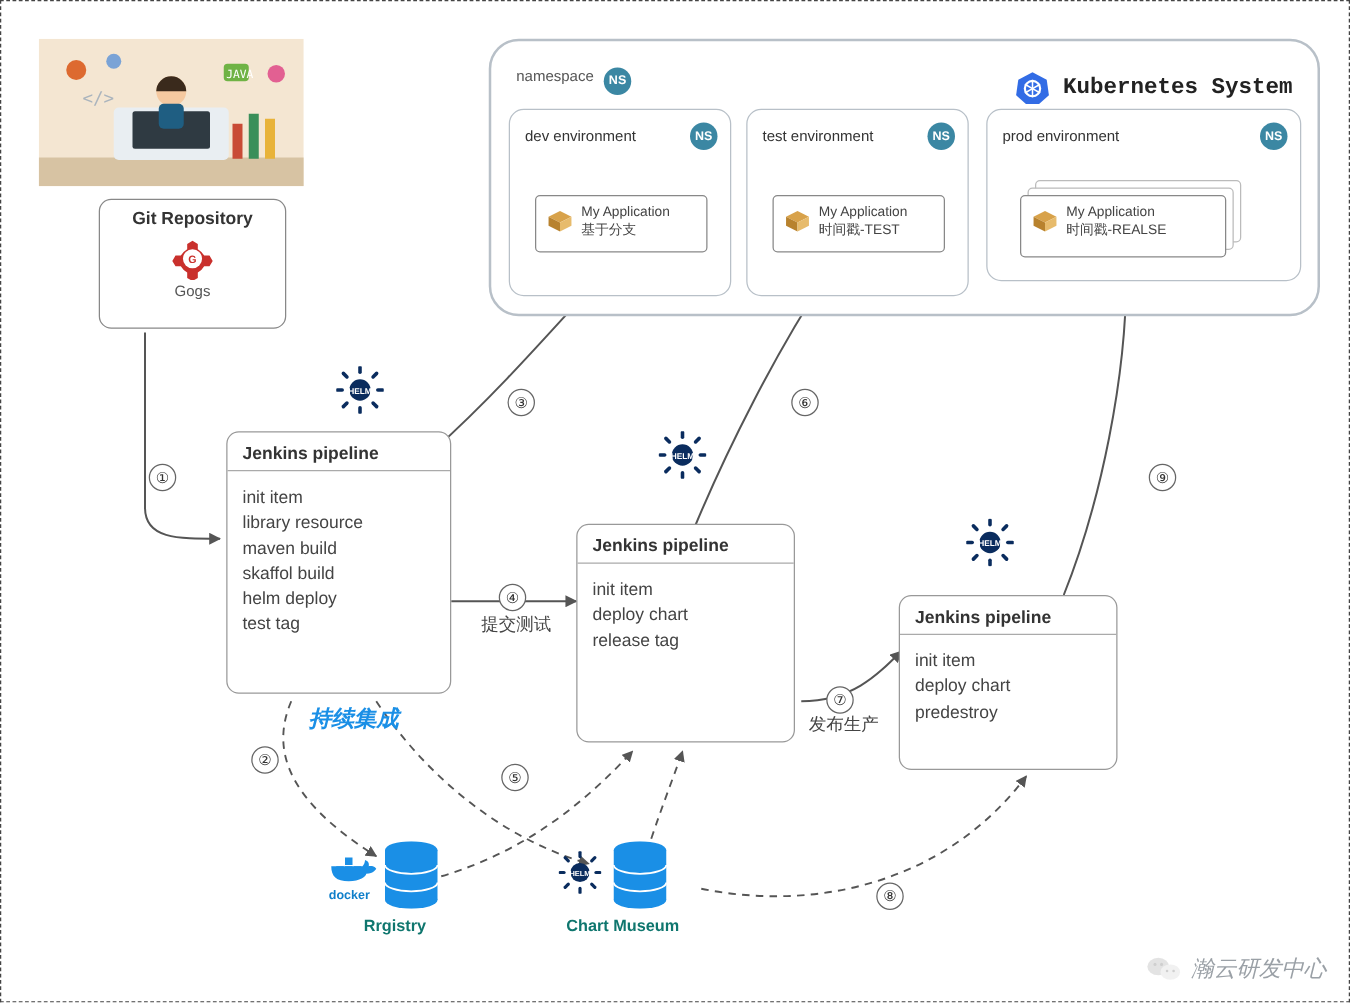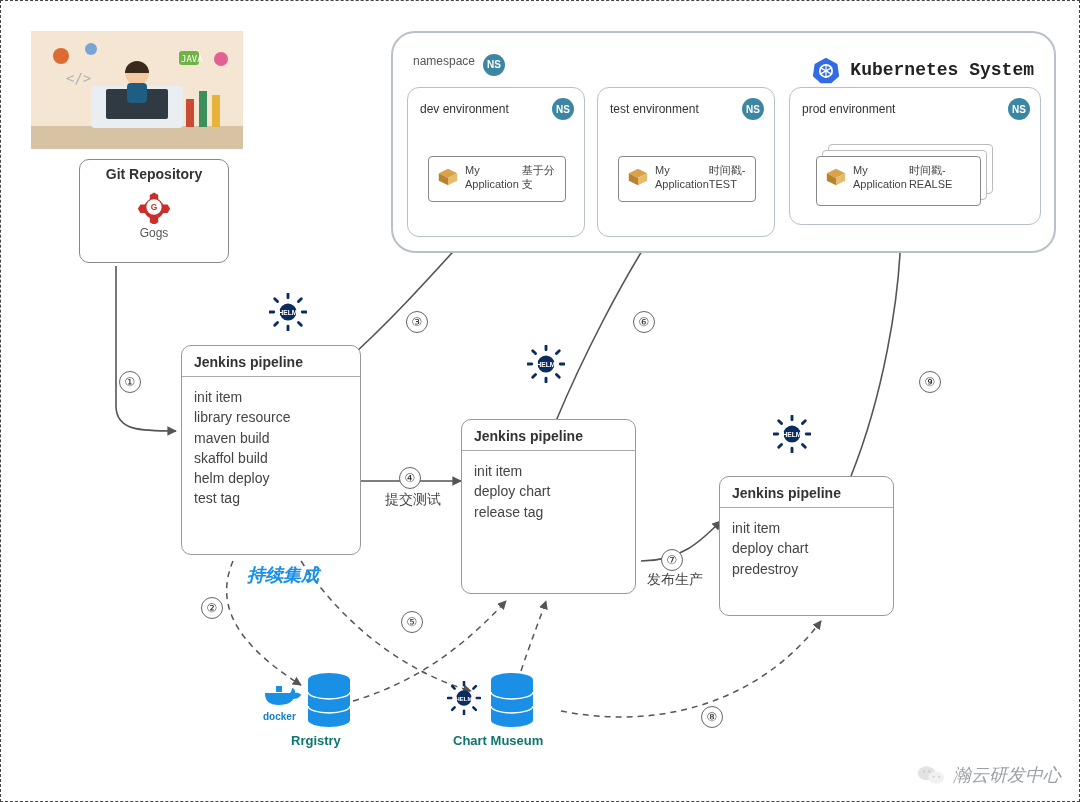--- a/index.html
+++ b/index.html
@@ -125,21 +125,21 @@
   }
   .app-inner {
     display: flex;
     align-items: center;
     gap: 6px;
     padding: 6px 8px;
     font-size: 11px;
     line-height: 1.3;
     color: #444;
   }
-  .app-text { display: flex; flex-direction: row; }
+  .app-text { display: flex; flex-direction: column; }
   .pkg-icon {
     width: 22px;
     height: 22px;
     flex: 0 0 auto;
   }
   .git-box {
     text-align: center;
   }
   .git-title {
     font-weight: bold;

